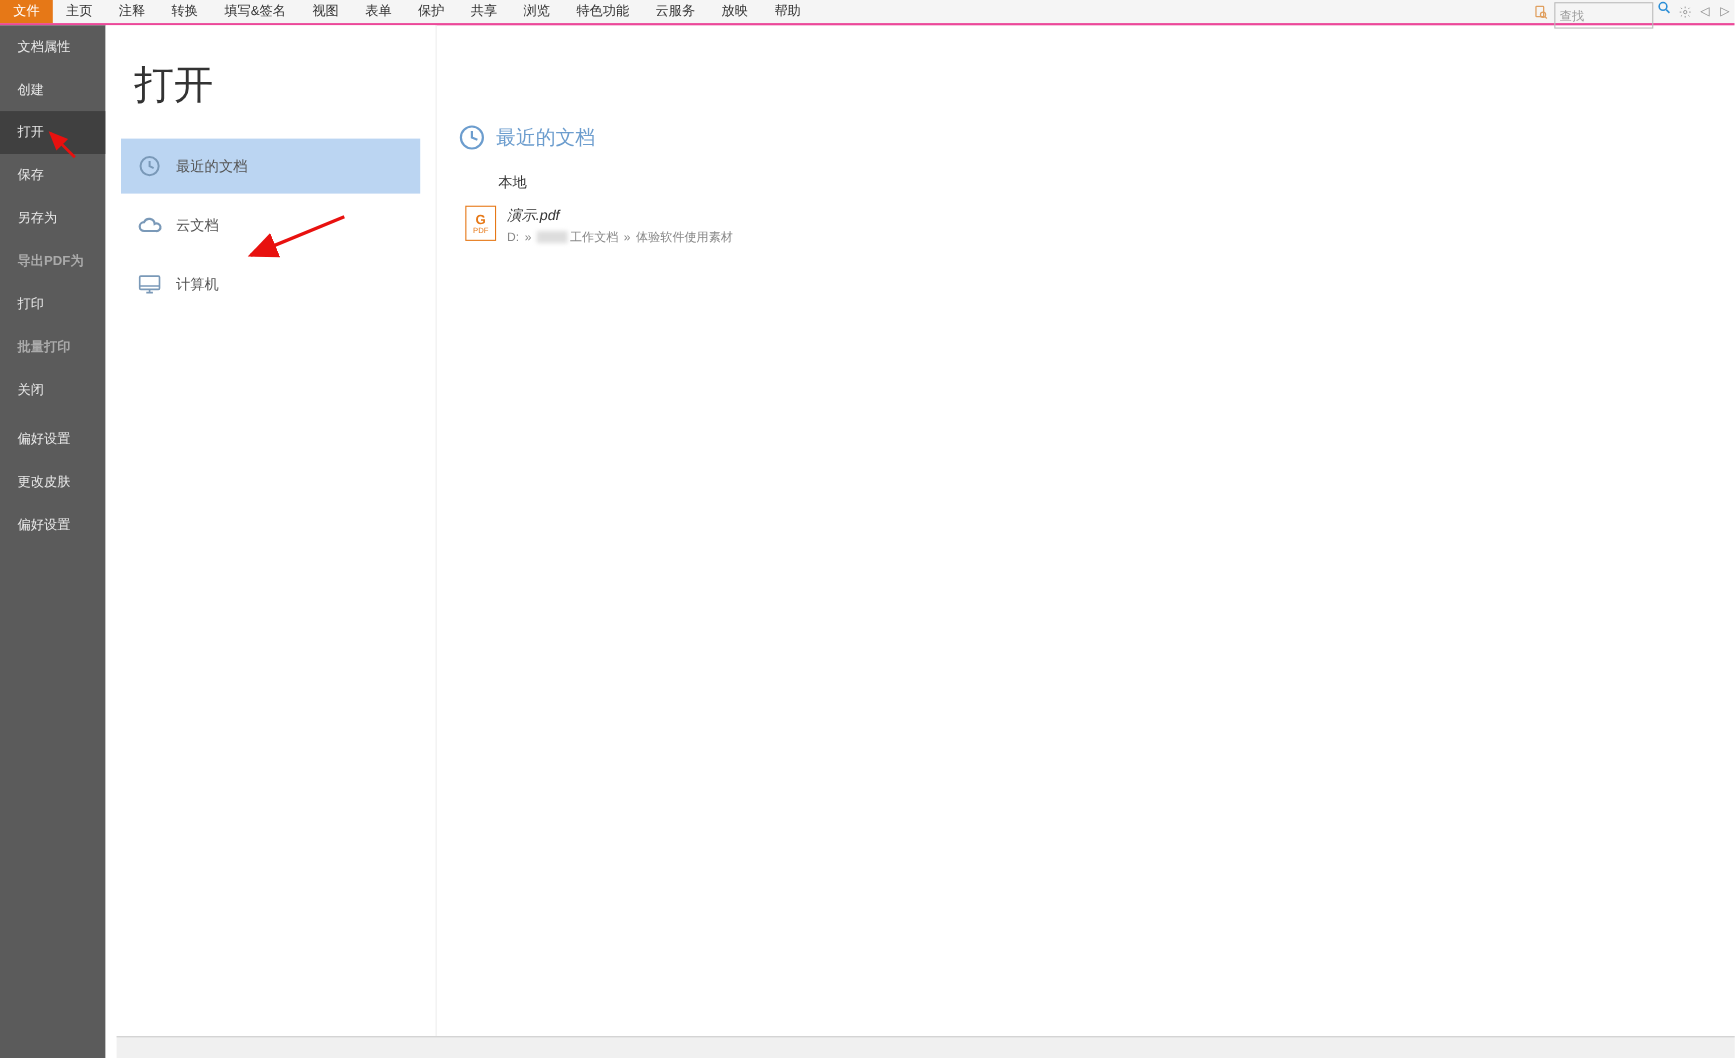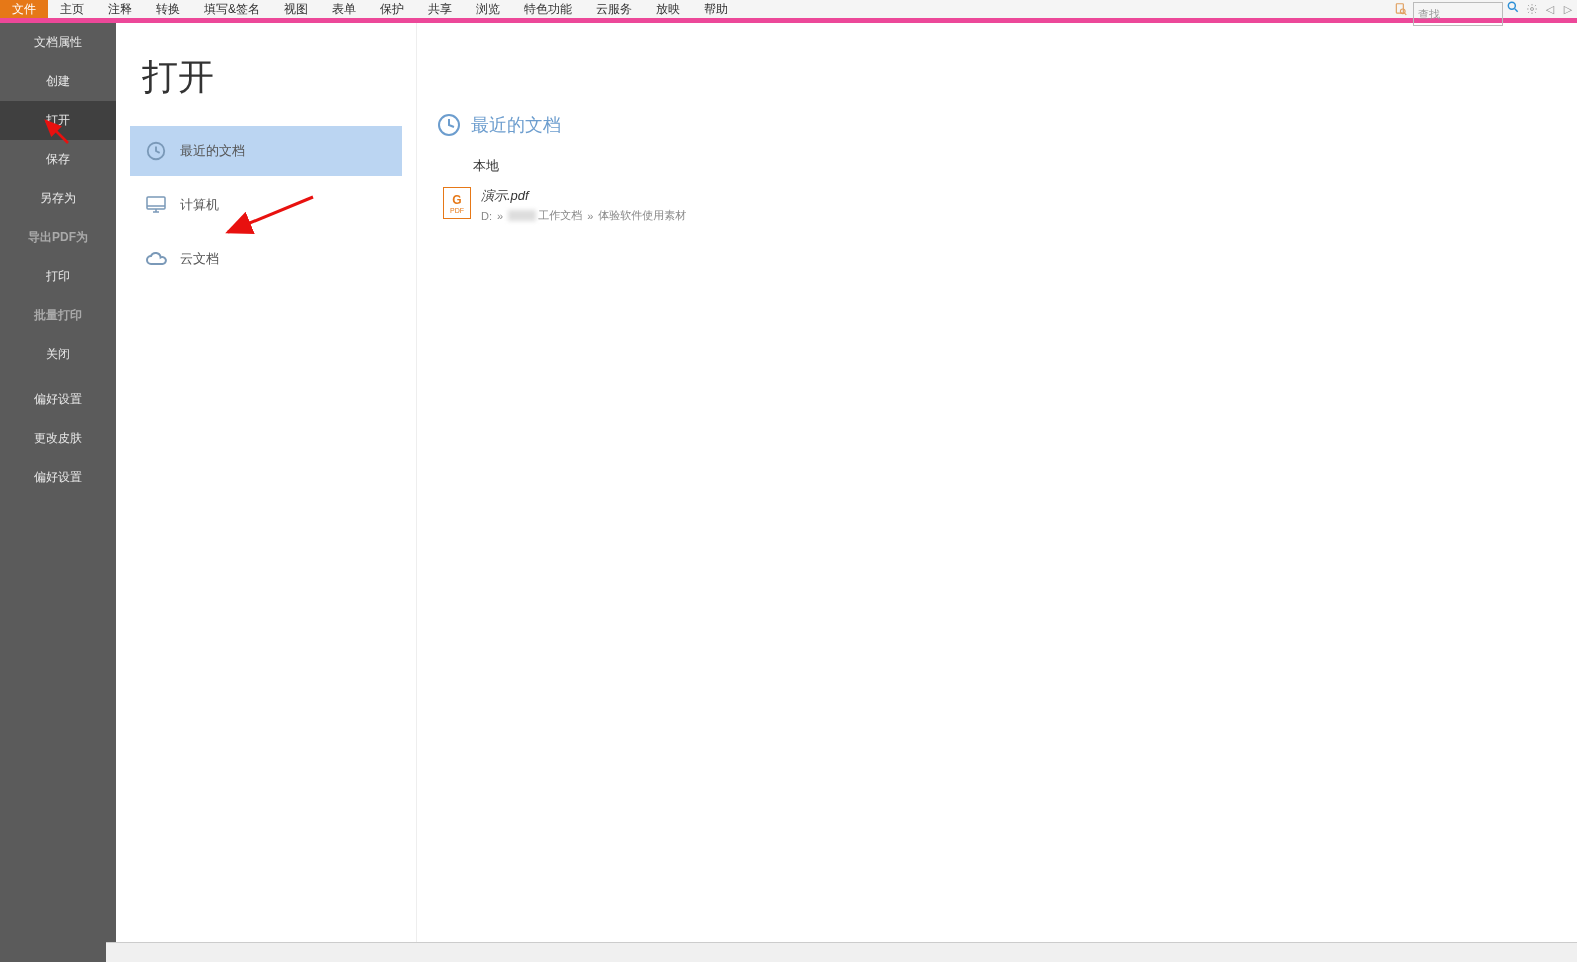--- a/index.html
+++ b/index.html
@@ -1,28 +1,28 @@
 <!DOCTYPE html>
 <html><head>
   <meta charset="utf-8">
   <style>
     * { margin: 0; padding: 0; box-sizing: border-box; font-family: "Microsoft YaHei", sans-serif; }
     body { width: 1577px; height: 962px; overflow: hidden; background: #fff; }
 
-    .top-menu { height: 23px; background: #f5f5f5; border-bottom: 5px solid #ec4899; display: flex; align-items: stretch; font-size: 12px; color: #333; }
+    .top-menu { height: 23px; background: #f5f5f5; border-bottom: 2px solid #ec4899; display: flex; align-items: stretch; font-size: 12px; color: #333; }
     .top-menu .tab { padding: 0 12px; display: flex; align-items: center; cursor: pointer; }
     .top-menu .tab.active { background: #e67817; color: #fff; }
     .top-menu .spacer { flex: 1; }
     .top-menu .search-box { width: 90px; border: 1px solid #bbb; height: 18px; margin: 2px 3px; font-size: 11px; padding: 11px 4px; color: #999; display: flex; align-items: center; }
     .top-menu .icon-btn { width: 18px; display:flex; align-items:center; justify-content:center; color:#888; font-size:11px; cursor:pointer; }
     .top-menu .mag-icon { color:#2d8fd6; font-size:14px; margin-right:3px;}
 
     .body-row { display: flex; height: calc(100% - 23px); }
 
-    .sidebar-dark { width: 116px; background: #5b5b5b; color: #e8e8e8; font-size: 12px; display:flex; flex-direction:column;text-align:center;}
+    .sidebar-dark { width: 96px; background: #5b5b5b; color: #e8e8e8; font-size: 12px; display:flex; flex-direction:column;}
     .sidebar-dark .item { padding: 11px 16px; cursor: pointer; }
     .sidebar-dark .item.active { background: #404040; }
     .sidebar-dark .item.dim { color:#aaa;font-weight:bold; }
     .sidebar-dark .gap { height: 6px; }
 
     .sidebar-light { width: 300px; background: #fff; padding-top: 30px; display:flex; flex-direction:column;}
     .sidebar-light .title { font-size: 36px; font-weight: 300; color:#333; padding: 0 0 24px 26px; }
     .source-list { padding: 0 14px; }
     .source-item { display:flex; align-items:center; height:50px; padding: 0 12px; cursor:pointer; color:#555; font-size:13px; margin-bottom:4px;}
     .source-item.active { background:#bbd5f2; }
@@ -120,36 +120,36 @@
         <span class="ico">
           <svg class="clock" width="22" height="22" viewBox="0 0 24 24">
               <circle cx="12" cy="12" r="9"></circle>
               <path d="M12 7v5l4 2"></path>
             </svg>
         </span>
         <span>最近的文档</span>
       </div>
       <div class="source-item">
         <span class="ico">
+          <svg width="24" height="20" viewBox="0 0 24 20" fill="none" stroke="#7a99b8" stroke-width="2">
+              <path d="M7 15a4 4 0 110-8 5 5 0 019.6 1.5A3.5 3.5 0 1118 15H7z"></path>
+            </svg>
+        </span>
+        <span>云文档</span>
+      </div>
+      <div class="source-item">
+        <span class="ico">
           <svg width="24" height="22" viewBox="0 0 24 22" fill="none" stroke="#7a99b8" stroke-width="1.5">
               <rect x="3" y="3" width="18" height="12" rx="1"></rect>
               <line x1="3" y1="12" x2="21" y2="12"></line>
               <line x1="9" y1="18" x2="15" y2="18"></line>
               <line x1="12" y1="15" x2="12" y2="18"></line>
             </svg>
         </span>
         <span>计算机</span>
-      </div>
-      <div class="source-item">
-        <span class="ico">
-          <svg width="24" height="20" viewBox="0 0 24 20" fill="none" stroke="#7a99b8" stroke-width="2">
-              <path d="M7 15a4 4 0 110-8 5 5 0 019.6 1.5A3.5 3.5 0 1118 15H7z"></path>
-            </svg>
-        </span>
-        <span>云文档</span>
       </div>
     </div>
   </div>
 
   <div class="main-area">
     <div class="recent-header">
       <span class="clock-ico">
         <svg class="clock-blue" width="24" height="24" viewBox="0 0 24 24">
             <circle cx="12" cy="12" r="10"></circle>
             <path d="M12 6v6l5 2"></path>

